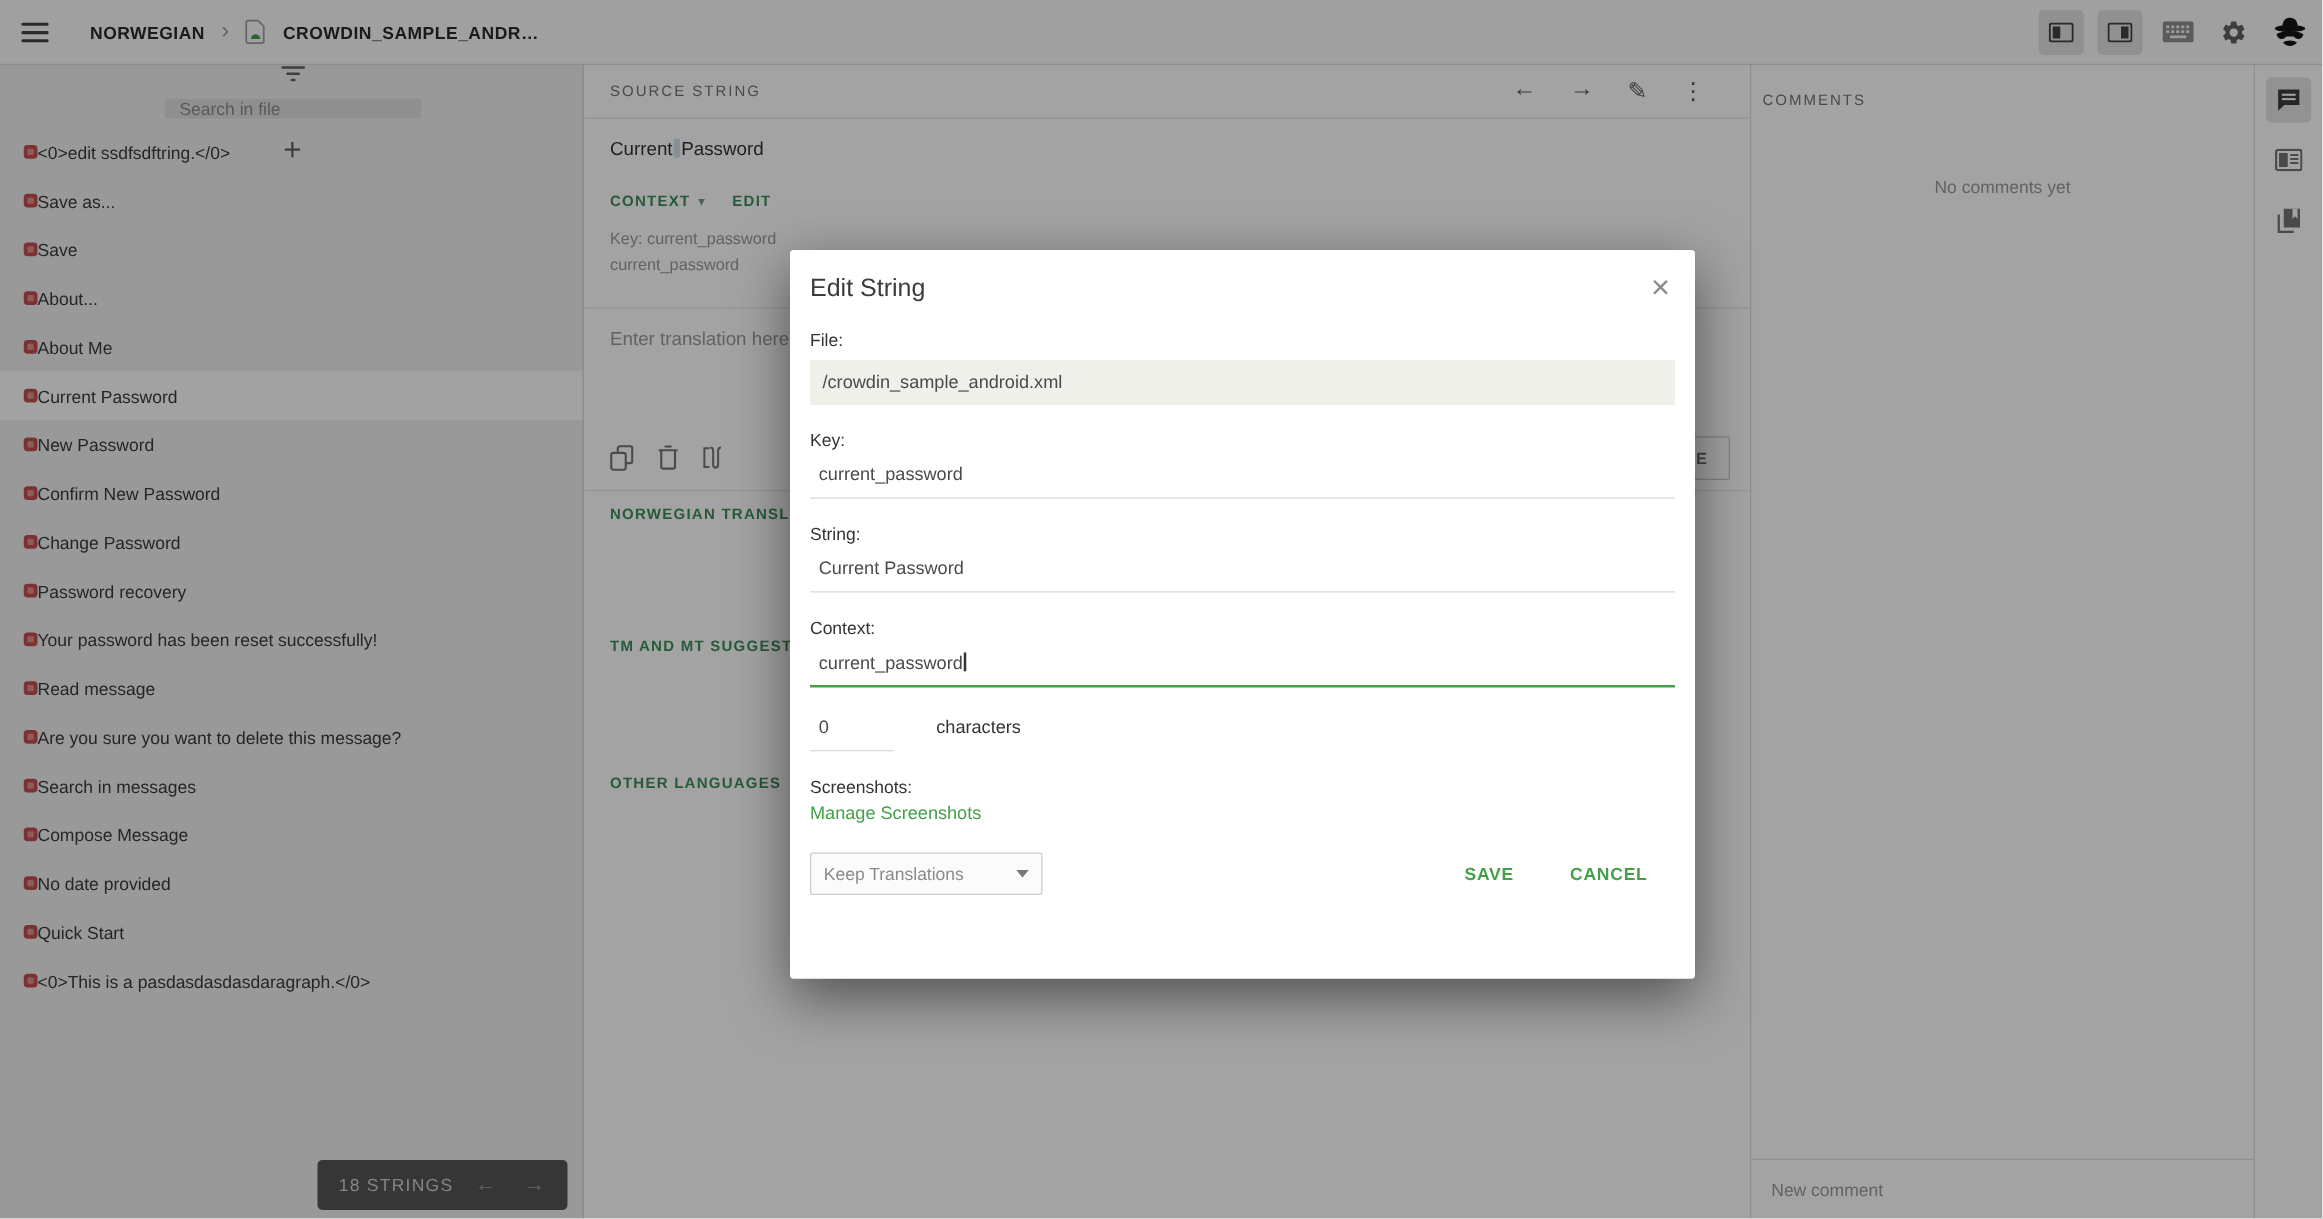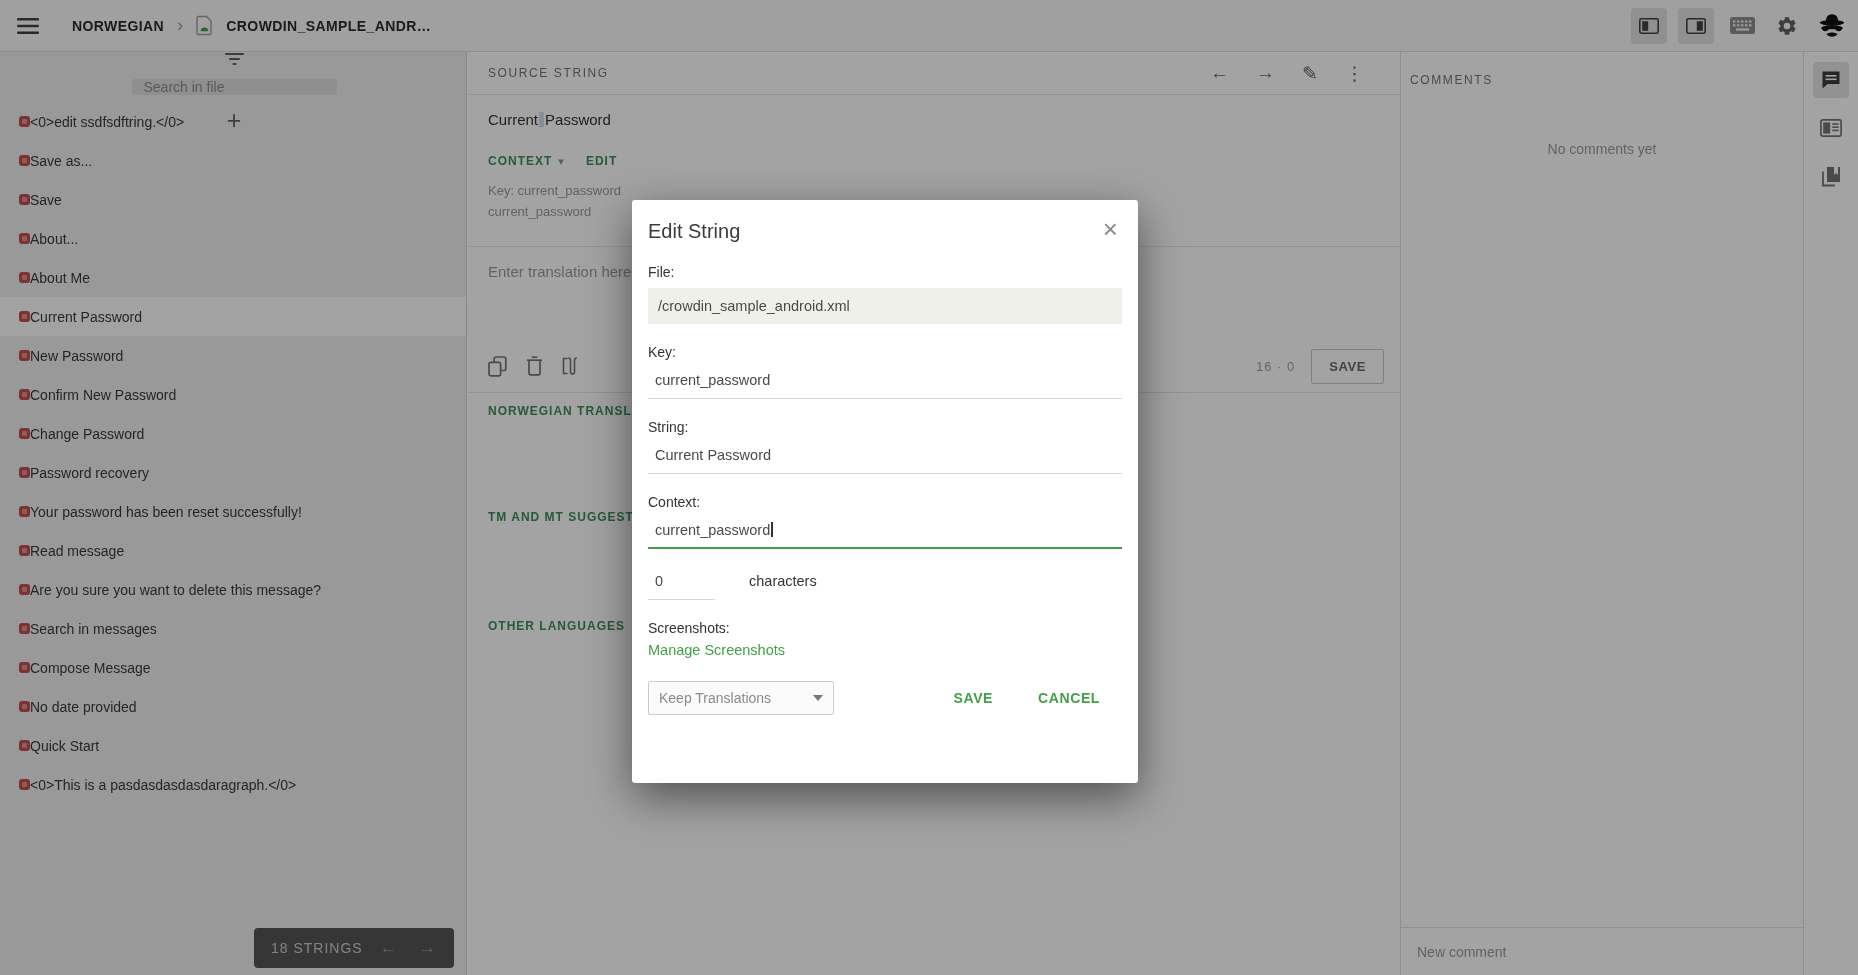--- a/index.html
+++ b/index.html
@@ -84,21 +84,21 @@
   
   .rail{position:absolute;top:52px;left:1803px;width:55px;bottom:0;background:#fff;
     border-left:1px solid #e0e0e0;box-sizing:border-box;display:flex;flex-direction:column;
     align-items:center;padding-top:10px;gap:12px;}
   .railbtn{width:36px;height:36px;border-radius:4px;display:flex;align-items:center;
     justify-content:center;cursor:pointer;}
   .railbtn.active{background:#e4e4e4;}
 
   
   .overlay{position:absolute;left:0;top:0;right:0;bottom:0;background:rgba(0,0,0,.36);z-index:10;}
-  .modal{position:absolute;left:632px;top:200px;width:506px;height:583px;background:#fff;
+  .modal{position:absolute;left:632px;top:200px;width:724px;height:583px;background:#fff;
     border-radius:3px;box-shadow:0 14px 45px rgba(0,0,0,.5);z-index:11;box-sizing:border-box;
     padding:14px 16px 0;}
   .modal-head{display:flex;align-items:flex-start;}
   .modal-title{font-size:20px;color:#3c3c3c;margin-top:6px;}
   .modal-close{margin-left:auto;font-size:26px;color:#8a8a8a;line-height:1;cursor:pointer;
     padding:2px 4px;}
   .fgroup{margin-top:20px;}
   .flabel{display:block;font-size:14px;color:#333;margin-bottom:8px;}
   .file-box{height:36px;background:#f0f0ea;display:flex;align-items:center;padding:0 10px;
     font-size:14.5px;color:#4a4a4a;}

